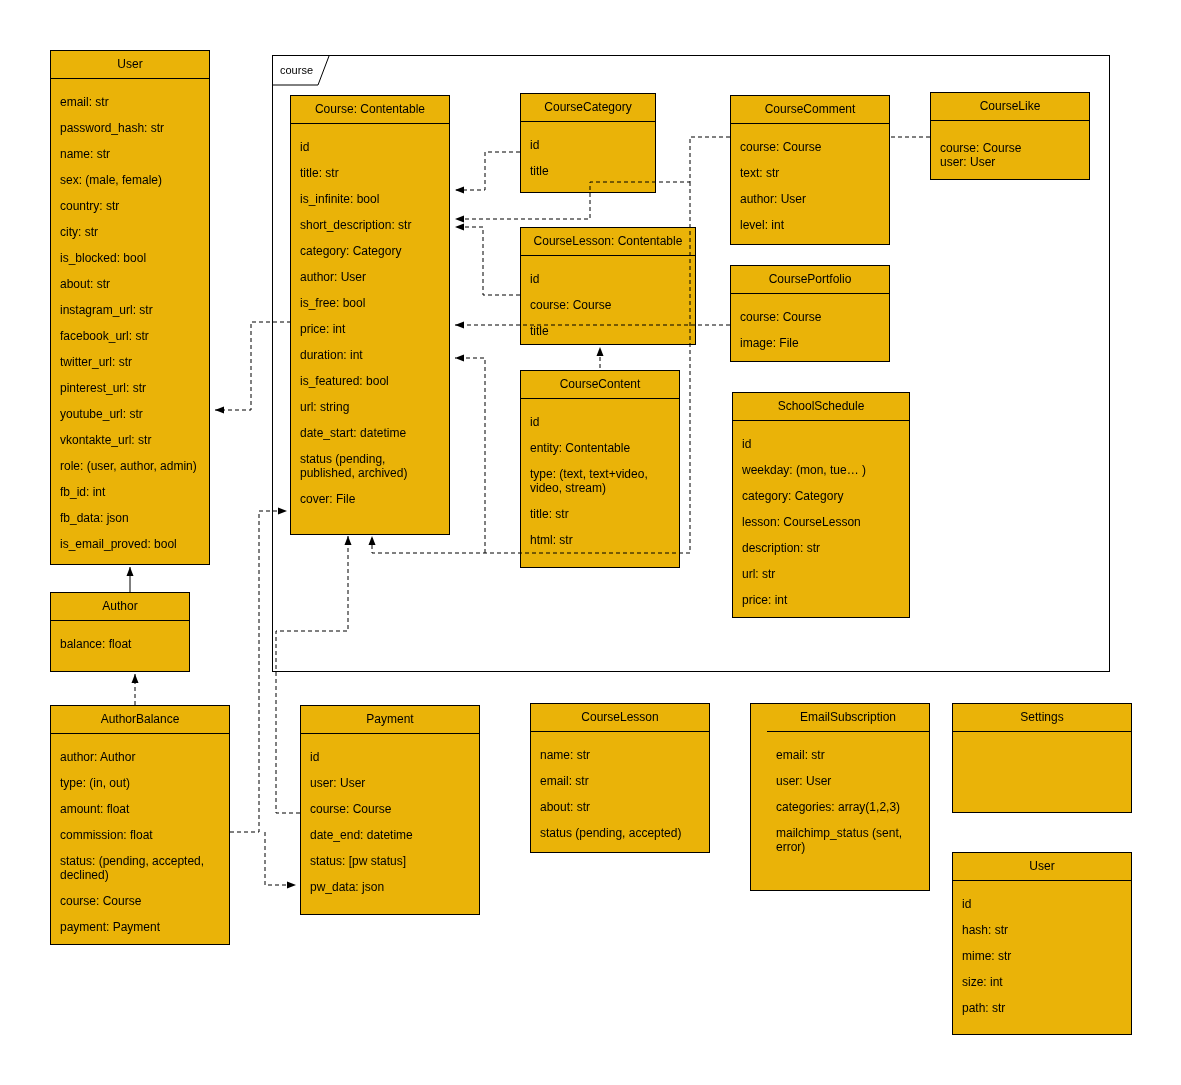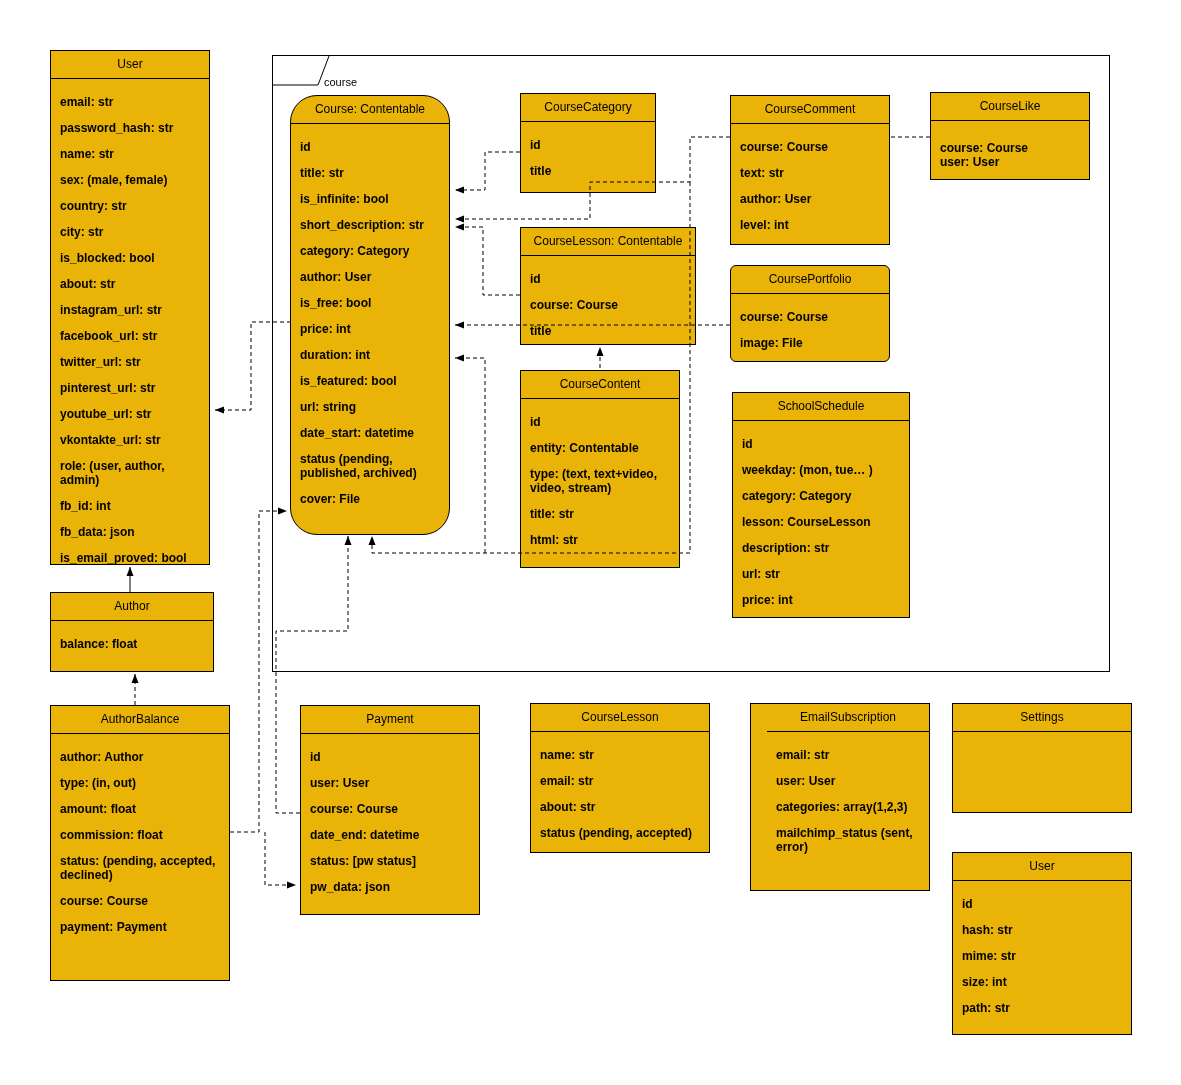--- a/index.html
+++ b/index.html
@@ -8,41 +8,41 @@
     font-family:"Liberation Sans", sans-serif;color:#000;overflow:hidden;
   }
   .entity{
     position:absolute;background:#eab308;border:1px solid #000;
     box-sizing:border-box;
   }
   .entity .hdr{
     height:27px;line-height:27px;text-align:center;font-size:12px;
     border-bottom:1px solid #000;white-space:nowrap;overflow:hidden;
   }
-  .entity .flds{padding:16px 9px 0 9px;font-weight:bold;}
+  .entity .flds{padding:16px 9px 0 9px;}
   .entity .field{
     font-size:12px;line-height:14px;margin:0 0 12px 0;
     word-wrap:break-word;
   }
   .entity.compact .flds{padding-top:20px;}
   .entity.compact .field{margin:0;}
   #frame{
     position:absolute;border:1px solid #000;box-sizing:border-box;background:transparent;
   }
   #frame-label{
     position:absolute;font-size:11px;line-height:28px;padding-left:8px;
   }
   #wires{position:absolute;left:0;top:0;pointer-events:none;}
 </style>
 </head>
 <body>
 
 <div id="canvas">
   <div id="frame" style="left: 272px; top: 55px; width: 838px; height: 617px;"></div>
-  <div id="frame-label" style="left: 272px; top: 68px; margin-left: 44px;">course</div>
+  <div id="frame-label" style="left: 272px; top: 56px;">course</div>
   <div id="entities">
       <div class="entity" style="left: 50px; top: 50px; width: 160px; height: 515px;">
         <div class="hdr">User</div>
         <div class="flds">
           <div class="field">email: str</div>
           <div class="field">password_hash: str</div>
           <div class="field">name: str</div>
           <div class="field">sex: (male, female)</div>
           <div class="field">country: str</div>
           <div class="field">city: str</div>
@@ -53,39 +53,39 @@
           <div class="field">twitter_url: str</div>
           <div class="field">pinterest_url: str</div>
           <div class="field">youtube_url: str</div>
           <div class="field">vkontakte_url: str</div>
           <div class="field">role: (user, author, admin)</div>
           <div class="field">fb_id: int</div>
           <div class="field">fb_data: json</div>
           <div class="field">is_email_proved: bool</div>
         </div>
       </div>
-      <div class="entity" style="left: 50px; top: 592px; width: 164px; height: 80px;">
+      <div class="entity" style="left: 50px; top: 592px; width: 140px; height: 80px;">
         <div class="hdr">Author</div>
         <div class="flds">
           <div class="field">balance: float</div>
         </div>
       </div>
-      <div class="entity" style="left: 50px; top: 705px; width: 180px; height: 276px;">
+      <div class="entity" style="left: 50px; top: 705px; width: 180px; height: 240px;">
         <div class="hdr">AuthorBalance</div>
         <div class="flds">
           <div class="field">author: Author</div>
           <div class="field">type: (in, out)</div>
           <div class="field">amount: float</div>
           <div class="field">commission: float</div>
           <div class="field">status: (pending, accepted, declined)</div>
           <div class="field">course: Course</div>
           <div class="field">payment: Payment</div>
         </div>
       </div>
-      <div class="entity" style="left: 290px; top: 95px; width: 160px; height: 440px; border-radius: 27px;">
+      <div class="entity" style="left: 290px; top: 95px; width: 160px; height: 440px;">
         <div class="hdr">Course: Contentable</div>
         <div class="flds">
           <div class="field">id</div>
           <div class="field">title: str</div>
           <div class="field">is_infinite: bool</div>
           <div class="field">short_description: str</div>
           <div class="field">category: Category</div>
           <div class="field">author: User</div>
           <div class="field">is_free: bool</div>
           <div class="field">price: int</div>
@@ -131,21 +131,21 @@
           <div class="field">level: int</div>
         </div>
       </div>
       <div class="entity compact" style="left: 930px; top: 92px; width: 160px; height: 88px;">
         <div class="hdr">CourseLike</div>
         <div class="flds">
           <div class="field">course: Course</div>
           <div class="field">user: User</div>
         </div>
       </div>
-      <div class="entity" style="left: 730px; top: 265px; width: 160px; height: 97px; border-radius: 6px;">
+      <div class="entity" style="left: 730px; top: 265px; width: 160px; height: 97px;">
         <div class="hdr">CoursePortfolio</div>
         <div class="flds">
           <div class="field">course: Course</div>
           <div class="field">image: File</div>
         </div>
       </div>
       <div class="entity" style="left: 732px; top: 392px; width: 178px; height: 226px;">
         <div class="hdr">SchoolSchedule</div>
         <div class="flds">
           <div class="field">id</div>

